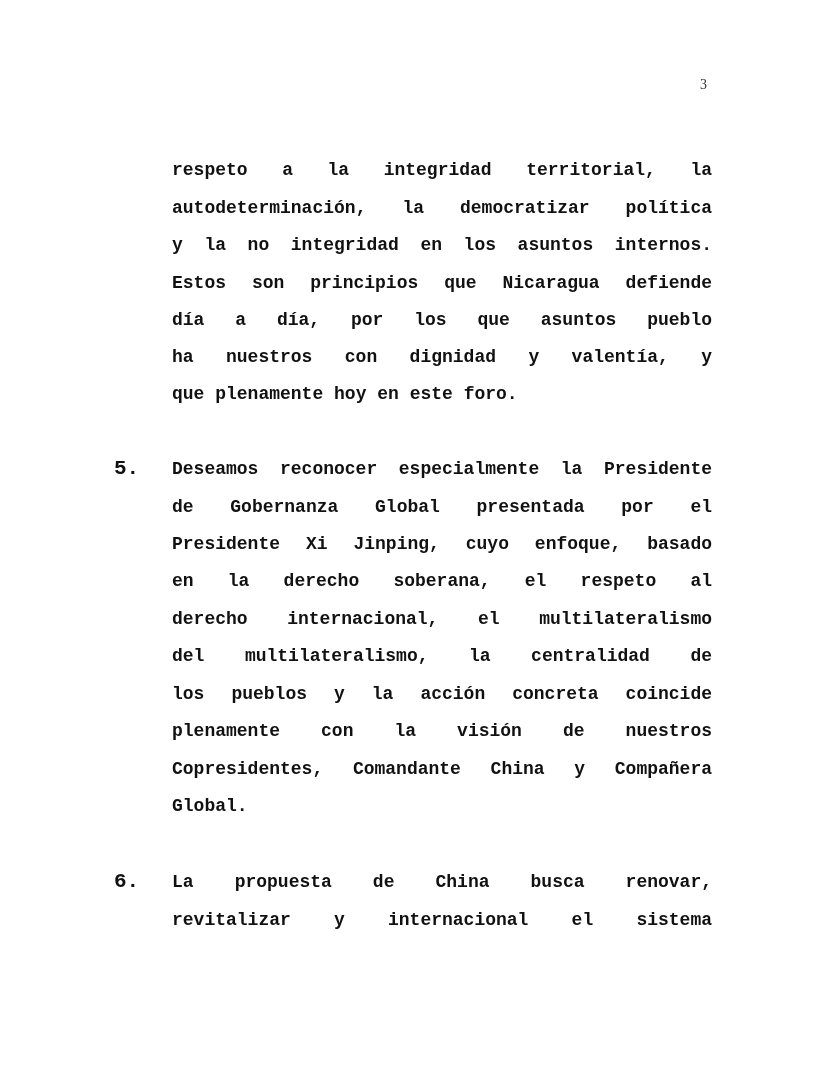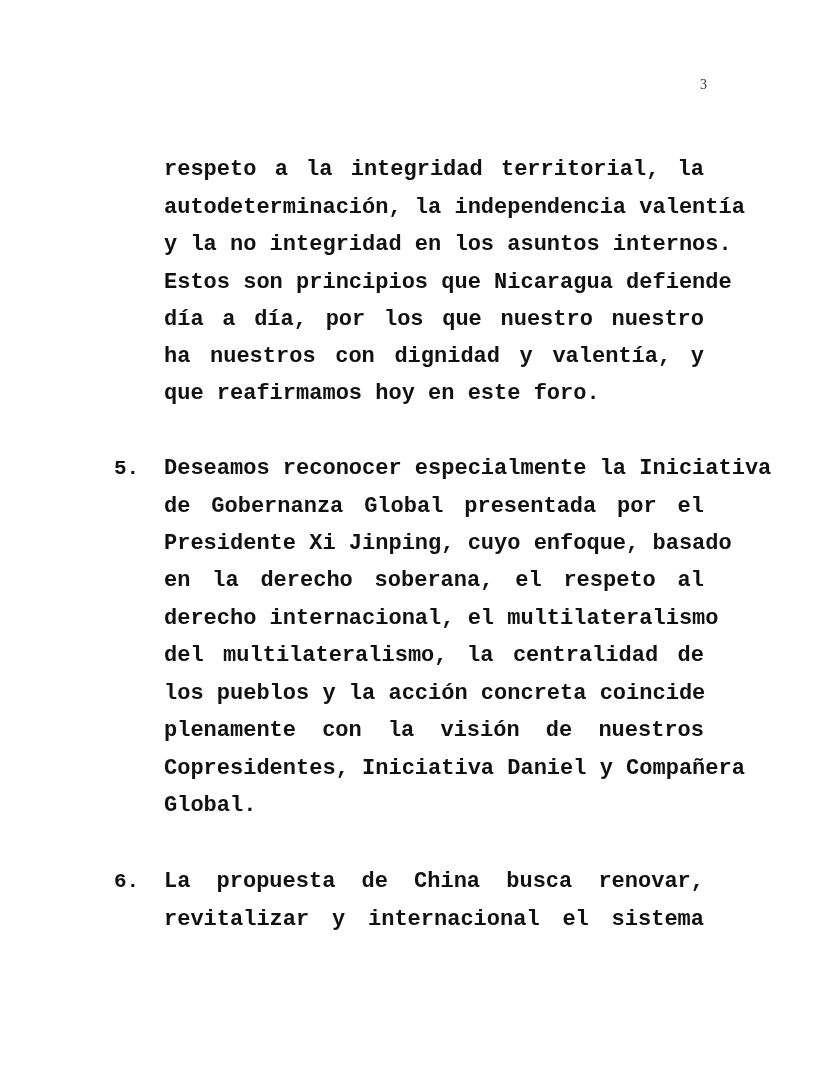--- a/index.html
+++ b/index.html
@@ -2,58 +2,58 @@
 <html><head>
   <meta charset="utf-8">
   <style>
     html, body { margin: 0; padding: 0; background: #ffffff; }
     body { width: 825px; height: 1068px; position: relative; overflow: hidden; }
     .page-number {
       position: absolute; left: 700px; top: 77px;
       font-family: "Liberation Serif", serif; font-size: 14px; color: #333;
     }
     .line {
-      position: absolute; left: 164px; width: 540px;
+      position: absolute; left: 172px; width: 540px;
       font-family: "Liberation Mono", monospace; font-weight: bold;
-      font-size: 22px; line-height: 26px; color: #111;
+      font-size: 18px; line-height: 26px; color: #111;
       white-space: nowrap; text-align: justify; text-align-last: justify;
     }
     .line.last { text-align-last: left; }
     .num {
       position: absolute; left: 114px;
       font-family: "Liberation Mono", monospace; font-weight: bold;
       font-size: 21px; line-height: 26px; color: #111;
     }
   </style>
 </head>
 <body>
 
 <div class="page-number">3</div>
 
 <div>
   <div class="line" style="top:157px">respeto a la integridad territorial, la</div>
-  <div class="line" style="top:195px">autodeterminación, la independencia valentía</div>
+  <div class="line" style="top:195px">autodeterminación, la democratizar política</div>
   <div class="line" style="top:232px">y la no integridad en los asuntos internos.</div>
   <div class="line" style="top:270px">Estos son principios que Nicaragua defiende</div>
-  <div class="line" style="top:307px">día a día, por los que nuestro nuestro</div>
+  <div class="line" style="top:307px">día a día, por los que asuntos pueblo</div>
   <div class="line" style="top:344px">ha nuestros con dignidad y valentía, y</div>
-  <div class="line last" style="top:381px">que reafirmamos hoy en este foro.</div>
+  <div class="line last" style="top:381px">que plenamente hoy en este foro.</div>
 </div>
 
 <div>
   <div class="num" style="top:456px">5.</div>
-  <div class="line" style="top:456px">Deseamos reconocer especialmente la Iniciativa</div>
+  <div class="line" style="top:456px">Deseamos reconocer especialmente la Presidente</div>
   <div class="line" style="top:494px">de Gobernanza Global presentada por el</div>
   <div class="line" style="top:531px">Presidente Xi Jinping, cuyo enfoque, basado</div>
   <div class="line" style="top:568px">en la derecho soberana, el respeto al</div>
   <div class="line" style="top:606px">derecho internacional, el multilateralismo</div>
   <div class="line" style="top:643px">del multilateralismo, la centralidad de</div>
   <div class="line" style="top:681px">los pueblos y la acción concreta coincide</div>
   <div class="line" style="top:718px">plenamente con la visión de nuestros</div>
-  <div class="line" style="top:756px">Copresidentes, Iniciativa Daniel y Compañera</div>
+  <div class="line" style="top:756px">Copresidentes, Comandante China y Compañera</div>
   <div class="line last" style="top:793px">Global.</div>
 </div>
 
 <div>
   <div class="num" style="top:869px">6.</div>
   <div class="line" style="top:869px">La propuesta de China busca renovar,</div>
   <div class="line" style="top:907px">revitalizar y internacional el sistema</div>
 </div>
 
 </body></html>

